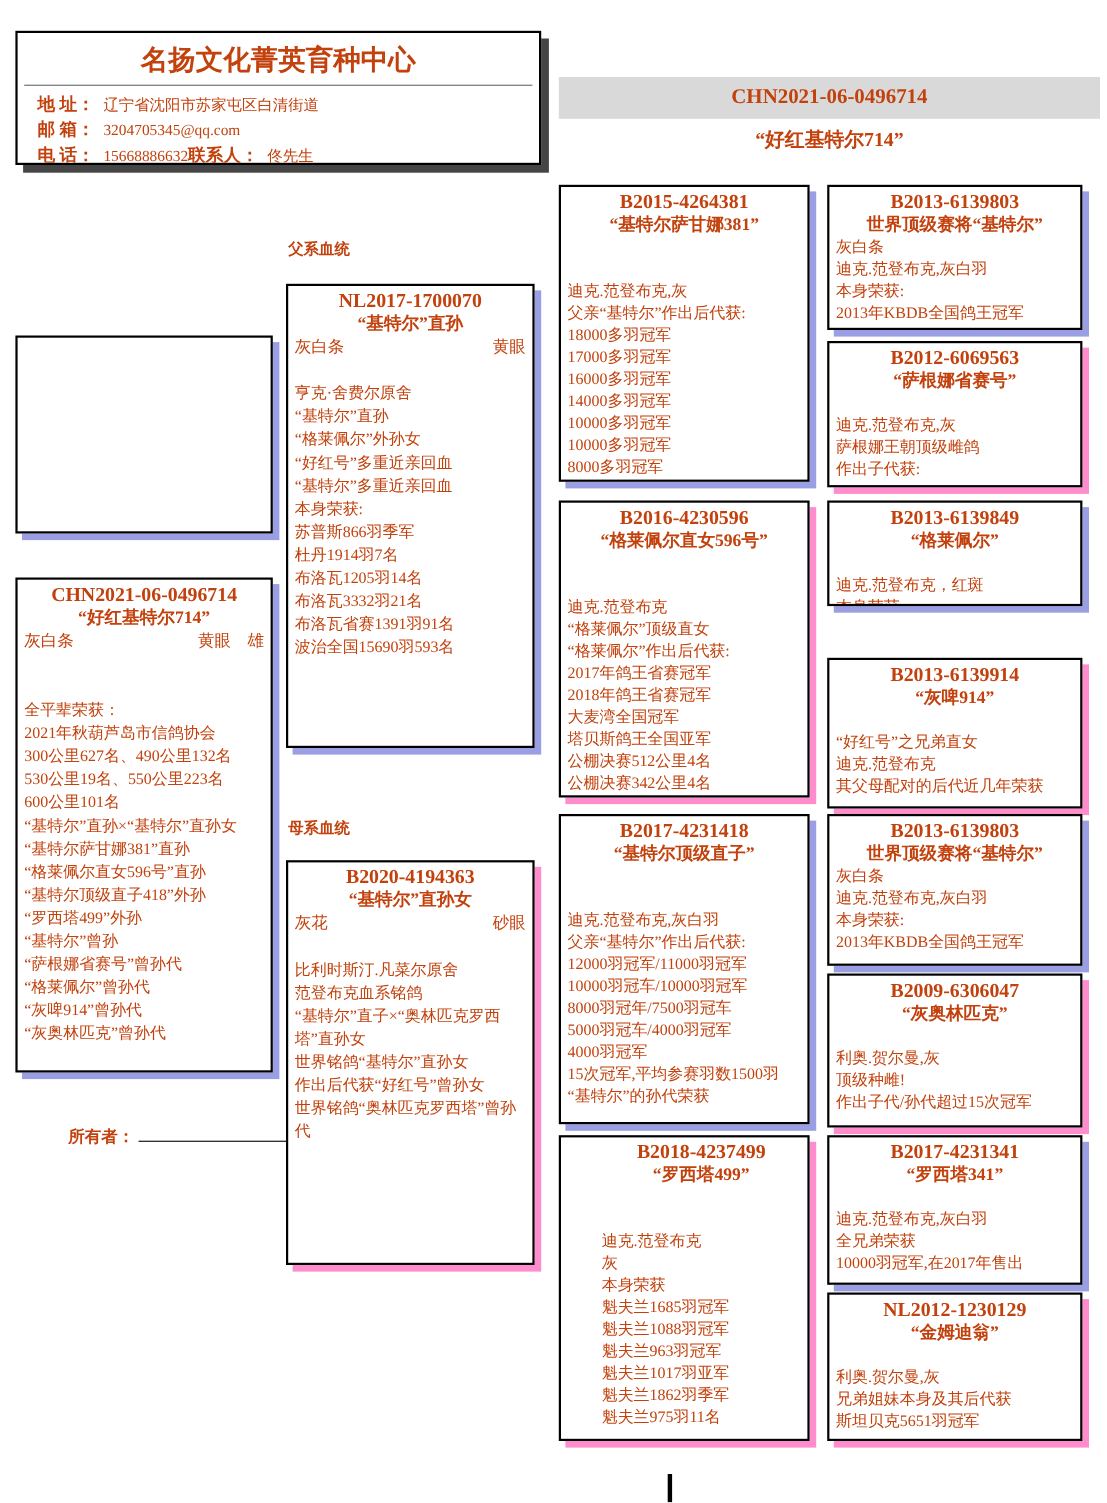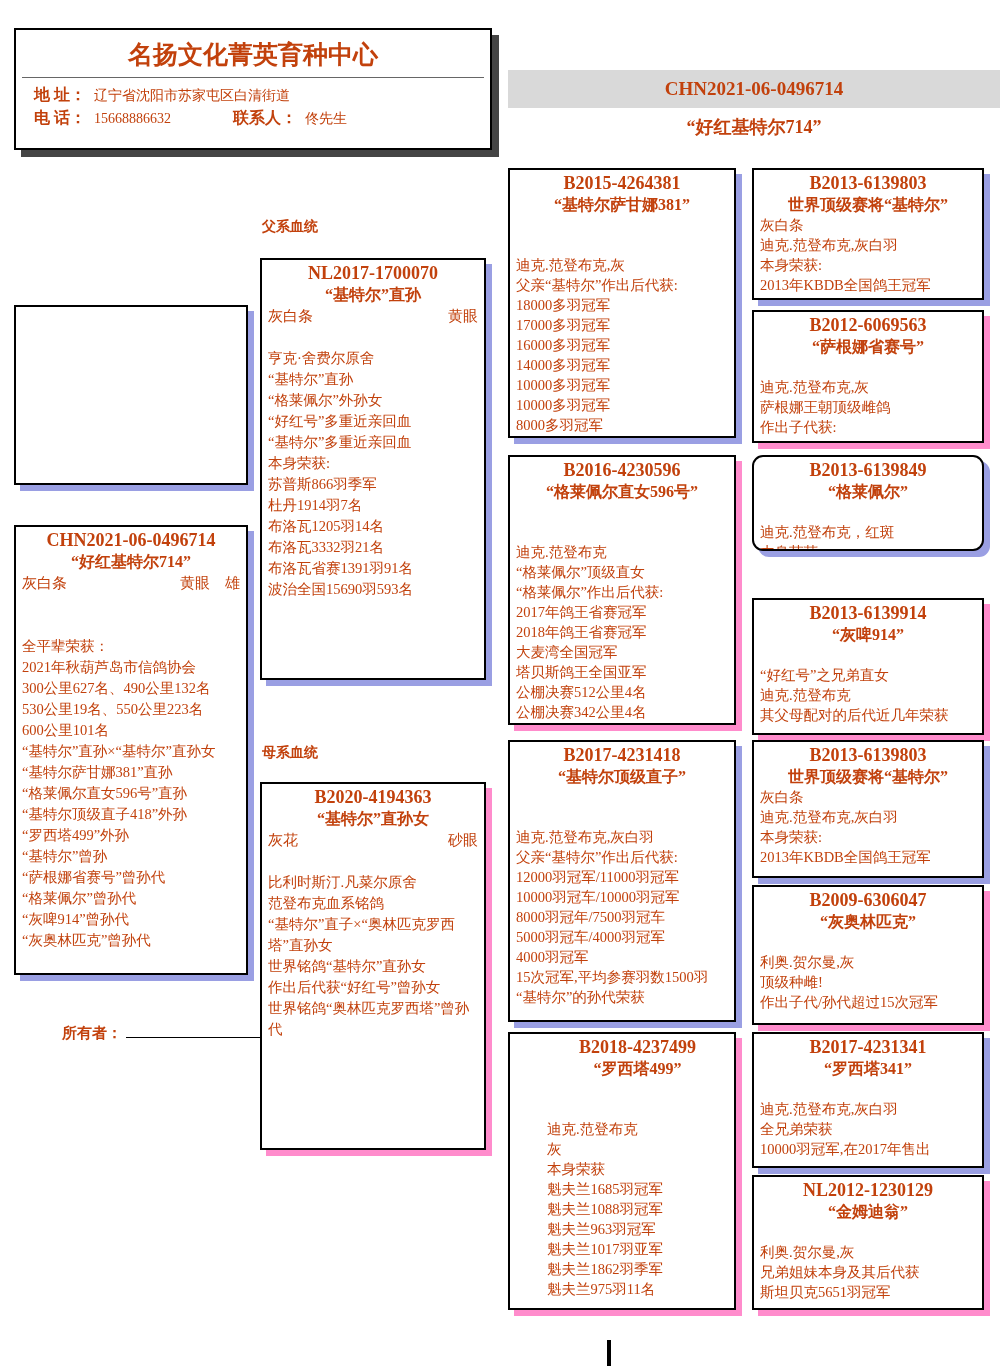--- a/index.html
+++ b/index.html
@@ -20,21 +20,21 @@
   .pname { text-align:center; font-weight:700; font-size:16px; line-height:21px; }
   .trait { display:flex; justify-content:space-between; font-size:15px; line-height:22px; }
   .line  { font-size:14.5px; line-height:21px; min-height:21px; }
   .gp .line { line-height:20px; min-height:20px; }
   
   .h-title { text-align:center; font-weight:700; font-size:25px; padding:8px 0 6px 0; }
   .h-sep   { border-top:1px solid #666; margin:0 6px 6px 6px; }
   .h-row   { display:flex; align-items:baseline; padding:1px 0 1px 18px; }
   .h-label { font-weight:700; font-size:16px; white-space:pre; }
   .h-val   { font-size:14px; padding-left:8px; }
-  .h-label2{ font-weight:700; font-size:16px; margin-left:62px; }
+  .h-label2{ font-weight:700; font-size:16px; }
   
   .ring-bar {
     position:absolute; left:508px; top:70px; width:492px; height:38px;
     background:#d9d9d9; text-align:center; font-weight:700; font-size:19px;
     line-height:38px;
   }
   .main-name {
     position:absolute; left:508px; top:115px; width:492px;
     text-align:center; font-weight:700; font-size:18px;
   }
@@ -50,20 +50,24 @@
 <div class="page">
 
   <div class="box shadow-dark" style="left:14px; top:28px; width:478px; height:122px; padding:0;">
     <div class="h-title">名扬文化菁英育种中心</div>
     <div class="h-sep"></div>
     <div class="h-row">
       <span class="h-label">地 址：</span>
       <span class="h-val">辽宁省沈阳市苏家屯区白清街道</span>
     </div>
     <div class="h-row">
+      <span class="h-label">邮 箱：</span>
+      <span class="h-val">3204705345@qq.com</span>
+    </div>
+    <div class="h-row">
       <span class="h-label">电 话：</span>
       <span class="h-val">15668886632</span>
       <span class="h-label h-label2">联系人：</span>
       <span class="h-val">佟先生</span>
     </div>
   </div>
 
   <div class="ring-bar">CHN2021-06-0496714</div>
   <div class="main-name">“好红基特尔714”</div>
 
@@ -234,21 +238,21 @@
     <div class="ring">B2012-6069563</div>
     <div class="pname">“萨根娜省赛号”</div>
     <div>
         <div class="line"></div>
         <div class="line">迪克.范登布克,灰</div>
         <div class="line">萨根娜王朝顶级雌鸽</div>
         <div class="line">作出子代获:</div>
       </div>
   </div>
 
-  <div class="box gp shadow-blue" style="left:752px; top:455px; width:232px; height:96px;border-radius:11px;">
+  <div class="box gp shadow-blue" style="left:752px; top:455px; width:232px; height:96px;">
     <div class="ring">B2013-6139849</div>
     <div class="pname">“格莱佩尔”</div>
     <div>
         <div class="line"></div>
         <div class="line">迪克.范登布克，红斑</div>
         <div class="line">本身荣获：</div>
         <div class="line">2013年KBDB全国短距离鸽王</div>
       </div>
   </div>
 

